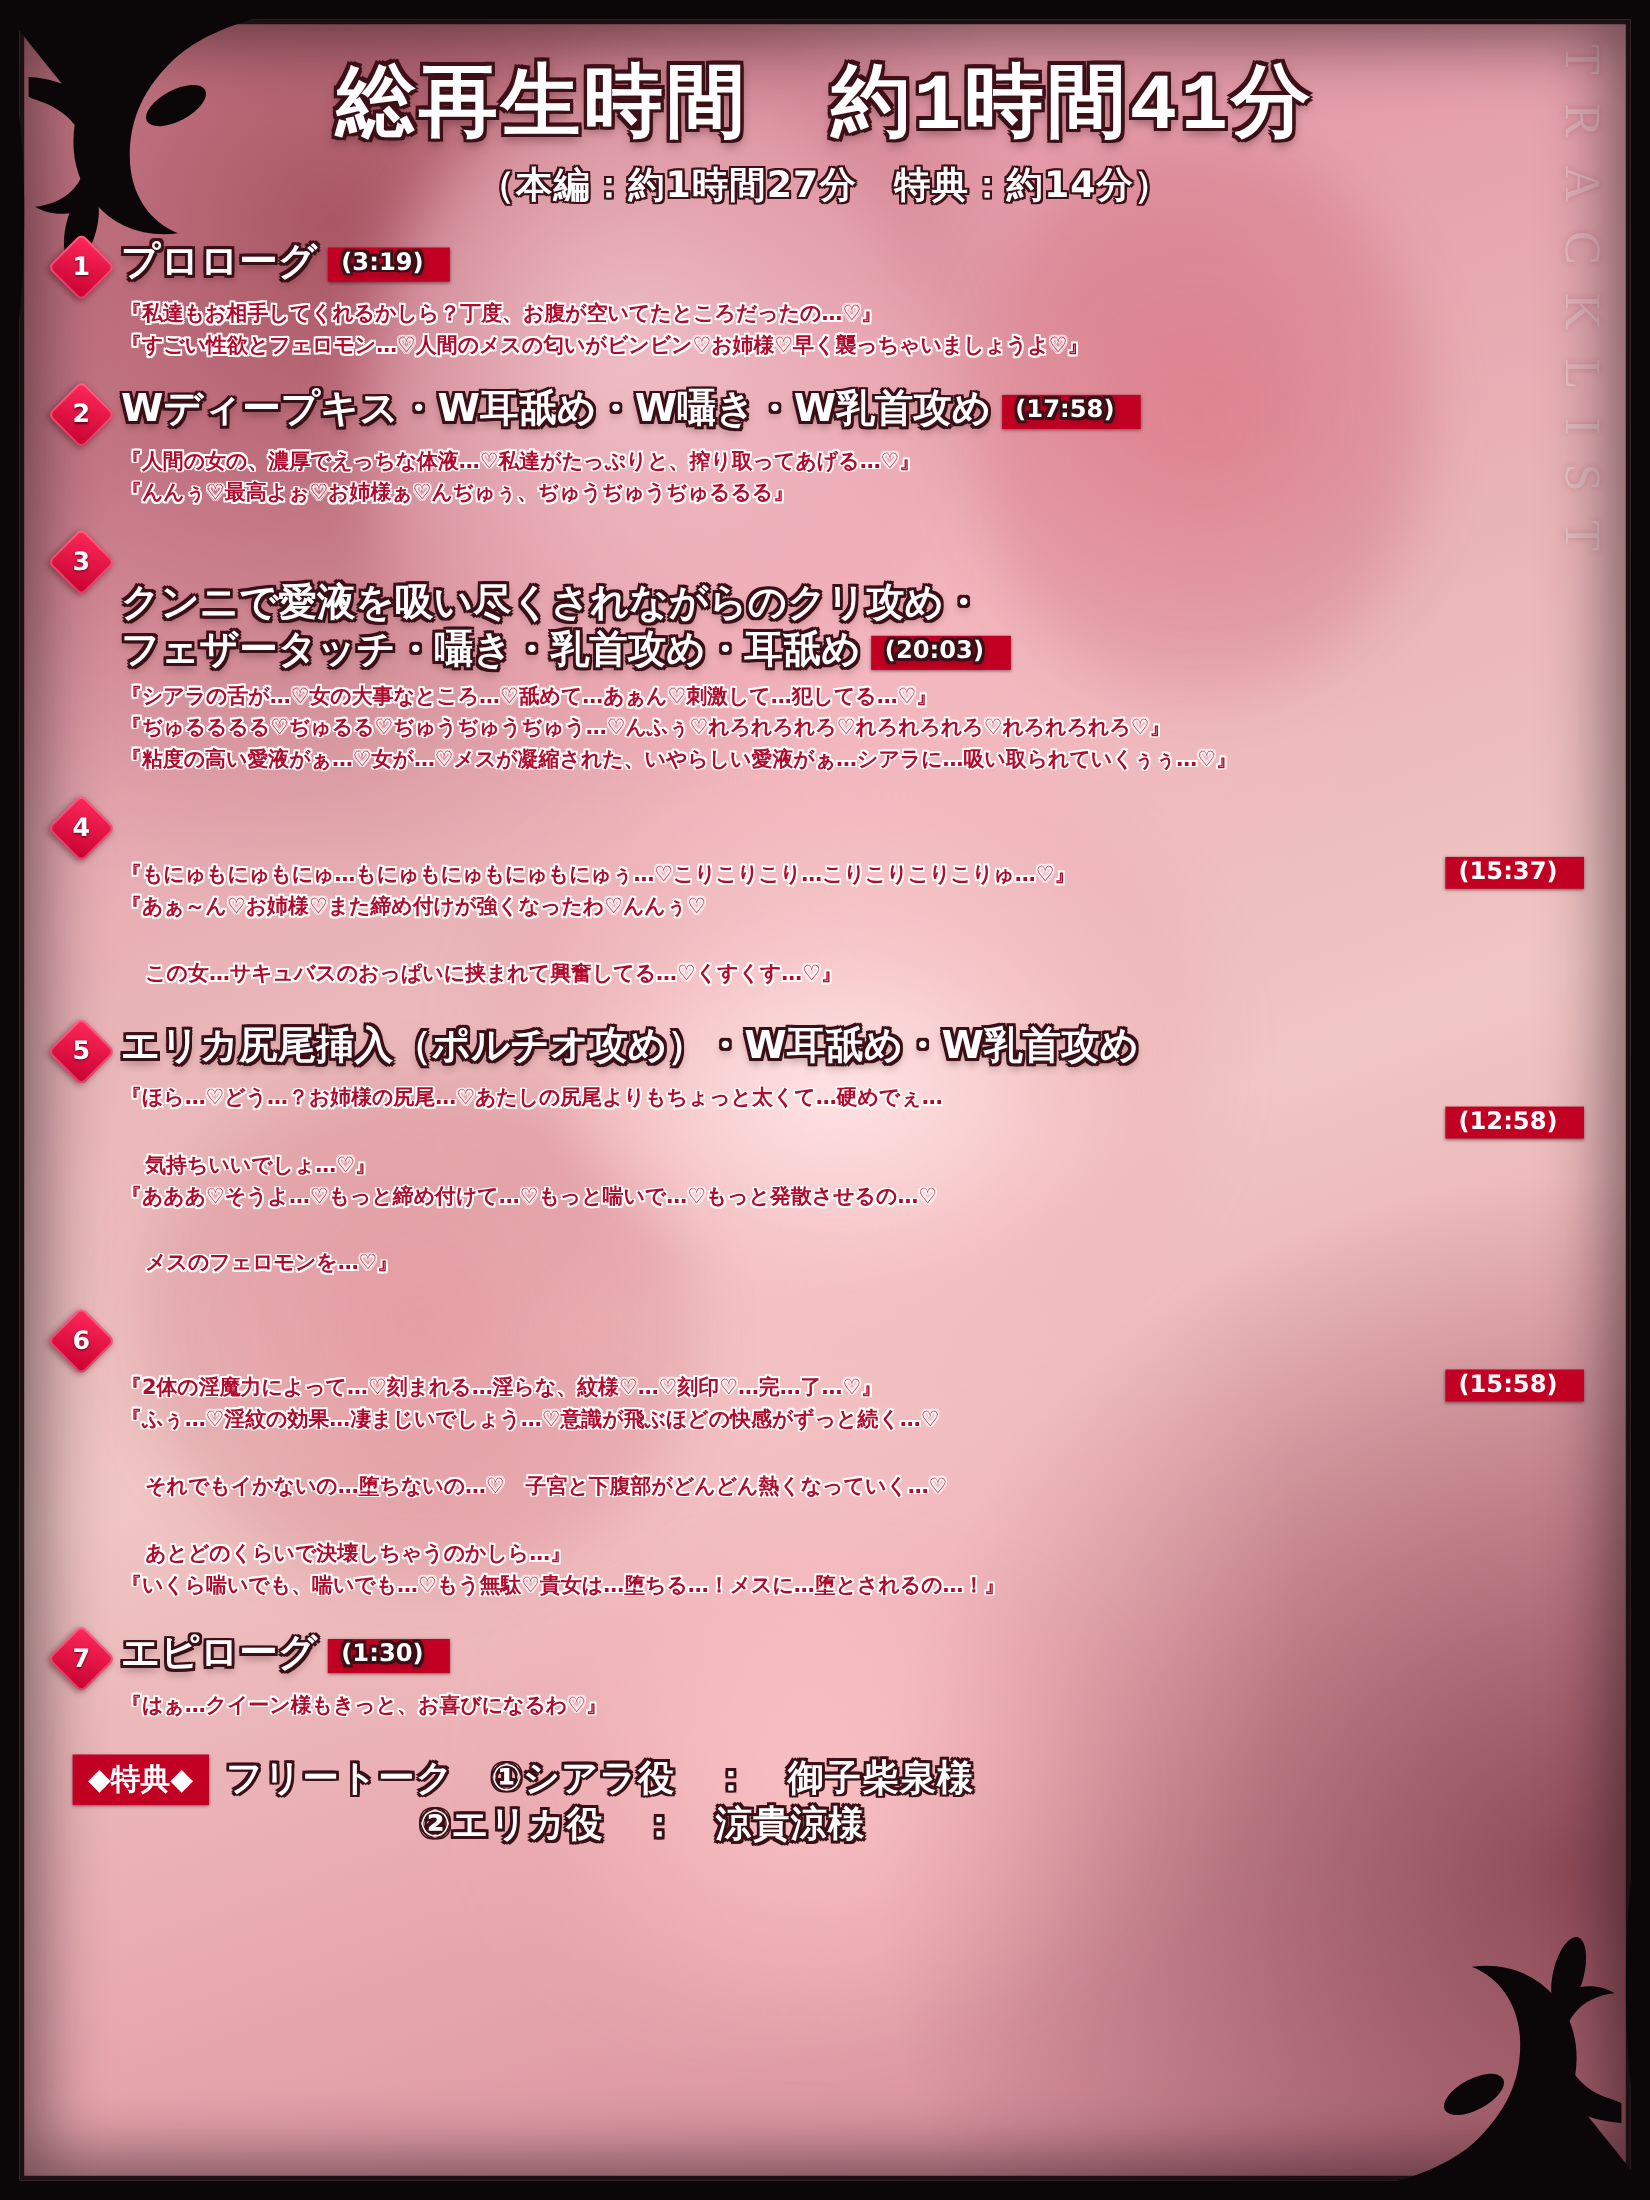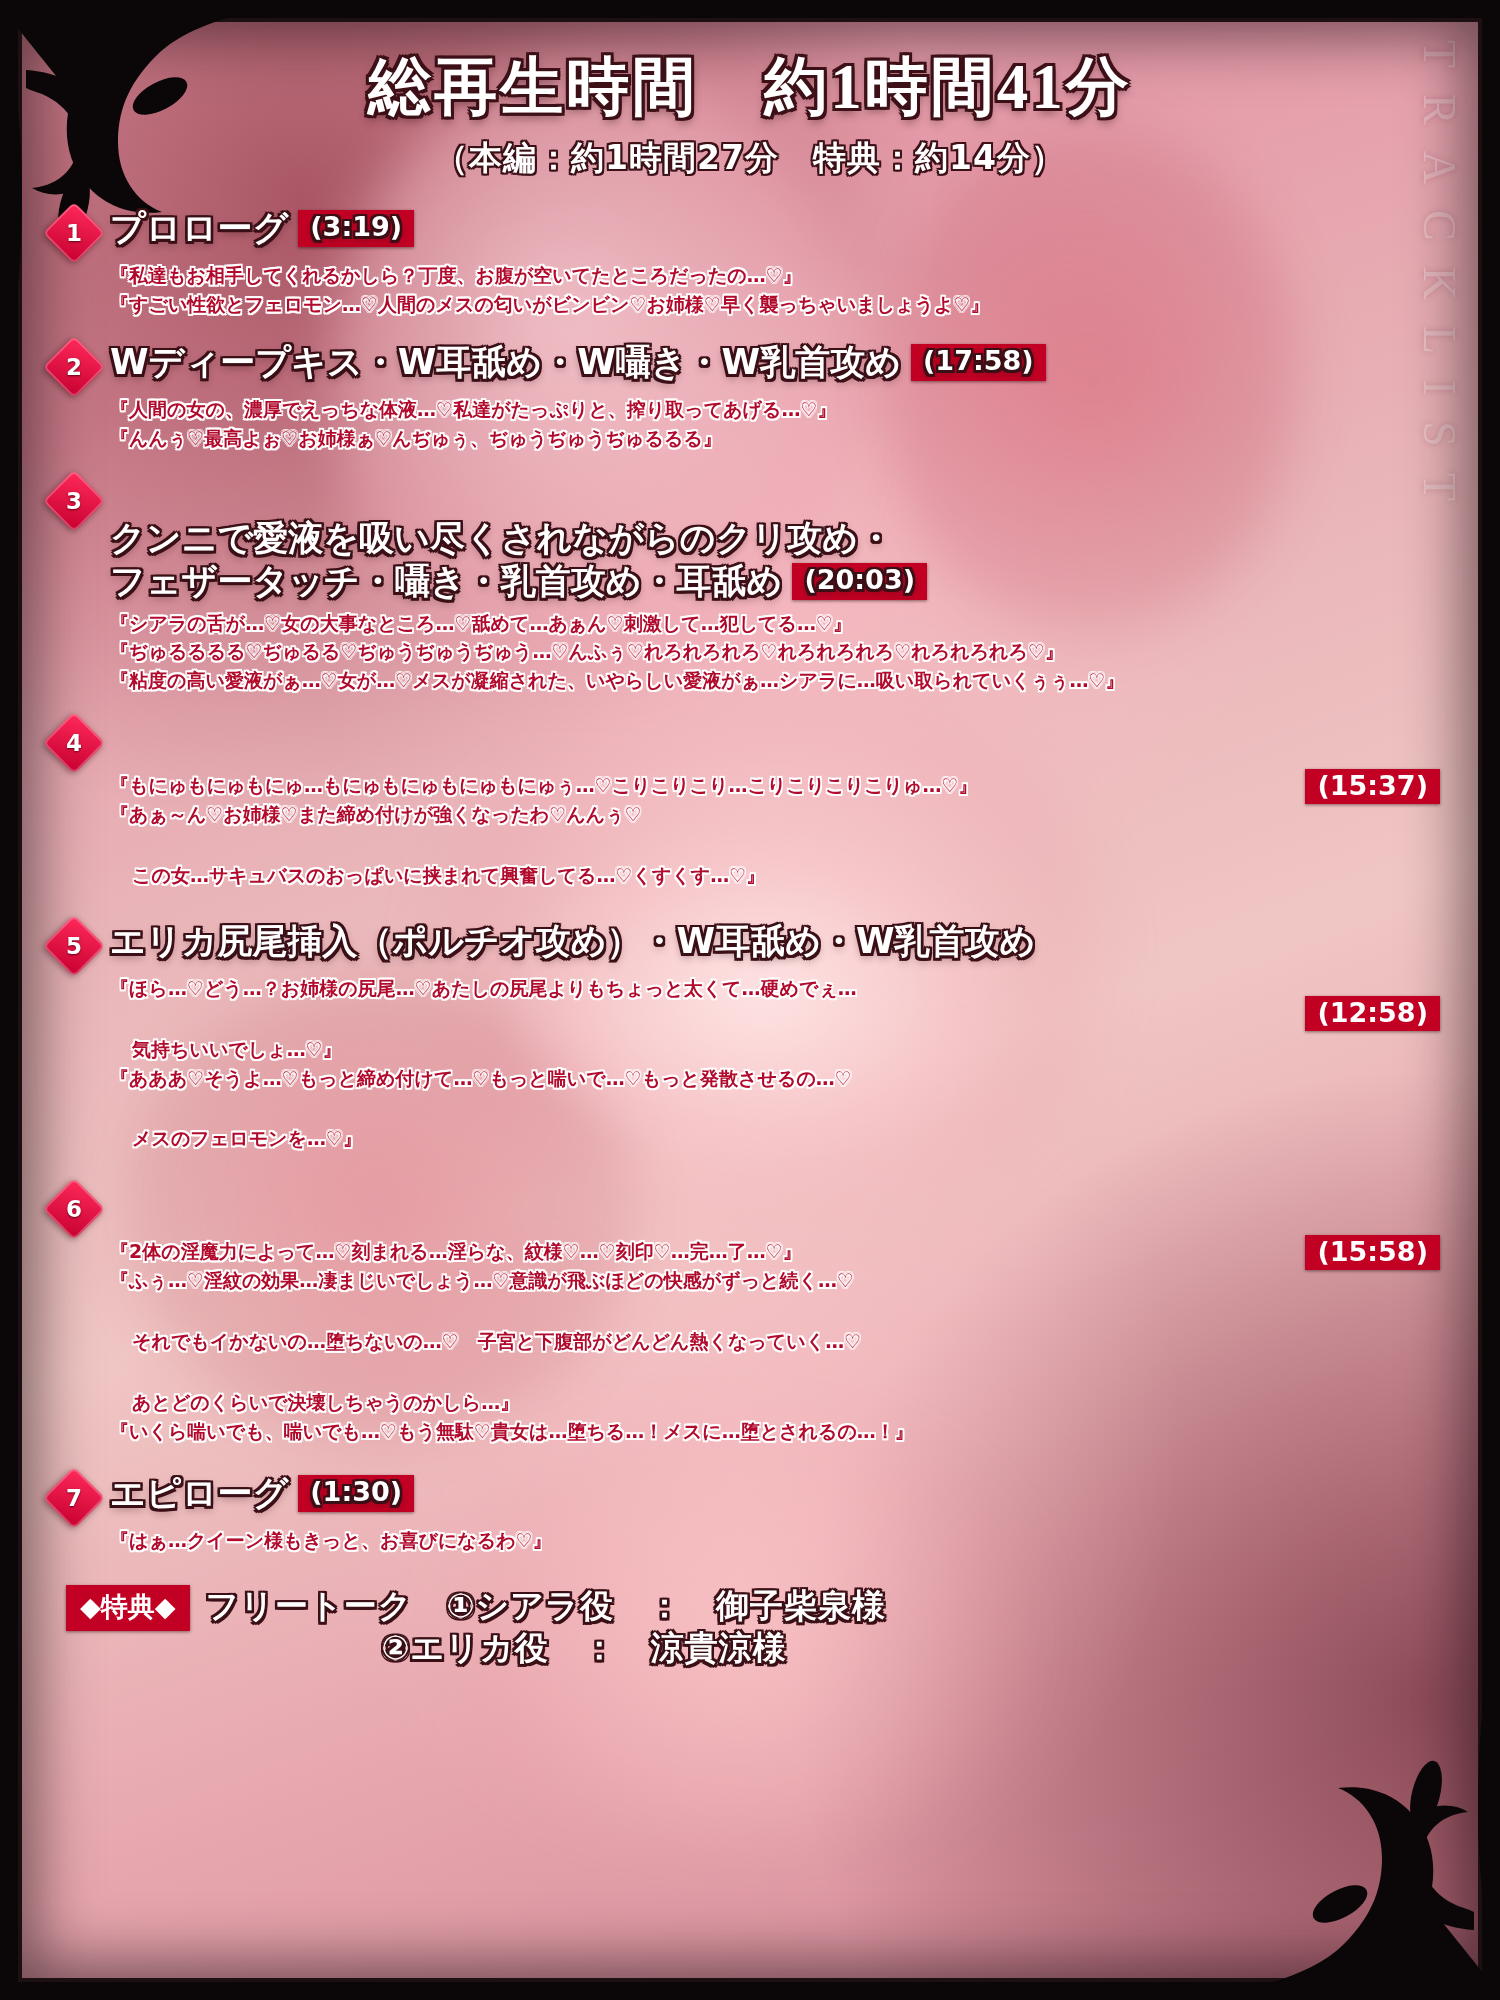--- a/index.html
+++ b/index.html
@@ -63,23 +63,23 @@
 
   .content {
     position: relative;
     padding: 34px 52px 0 52px;
     height: 100%;
   }
 
   
   .title-wrap { text-align:center; margin-top: 10px; }
   .title-main {
-    font-family: Liberation Serif, serif;
+    font-family: Liberation Mono, monospace;
     font-weight: 700;
-    font-size: 63px;
+    font-size: 72px;
     color: #ffffff;
     letter-spacing: 3px;
     text-shadow:
       -3px -3px 0 #3c1016, 3px -3px 0 #3c1016, -3px 3px 0 #3c1016, 3px 3px 0 #3c1016,
       0 -3px 0 #3c1016, 0 3px 0 #3c1016, -3px 0 0 #3c1016, 3px 0 0 #3c1016,
       0 5px 10px rgba(40,8,14,.5);
   }
   .title-sub {
     margin-top: 6px;
     font-weight: 700;
@@ -127,22 +127,22 @@
       -2.5px -2.5px 0 #3a0f15, 2.5px -2.5px 0 #3a0f15, -2.5px 2.5px 0 #3a0f15, 2.5px 2.5px 0 #3a0f15,
       0 -2.5px 0 #3a0f15, 0 2.5px 0 #3a0f15, -2.5px 0 0 #3a0f15, 2.5px 0 0 #3a0f15,
       0 4px 8px rgba(40,8,14,.45);
   }
 
   .time-chip {
     display:inline-block;
     background: #c20024;
     color:#fff;
     font-weight:700;
-    font-size: 27px;
-    padding: 1px 12px 3px 12px;
+    font-size: 22px;
+    padding: 1px 24px 3px 12px;
     margin-left: 10px;
     vertical-align: 4px;
     box-shadow: 0 1px 3px rgba(30,0,8,.5);
     white-space: nowrap;
   }
   .time-chip.right {
     margin-left:0;
     position: absolute;
     right: 8px;
   }

